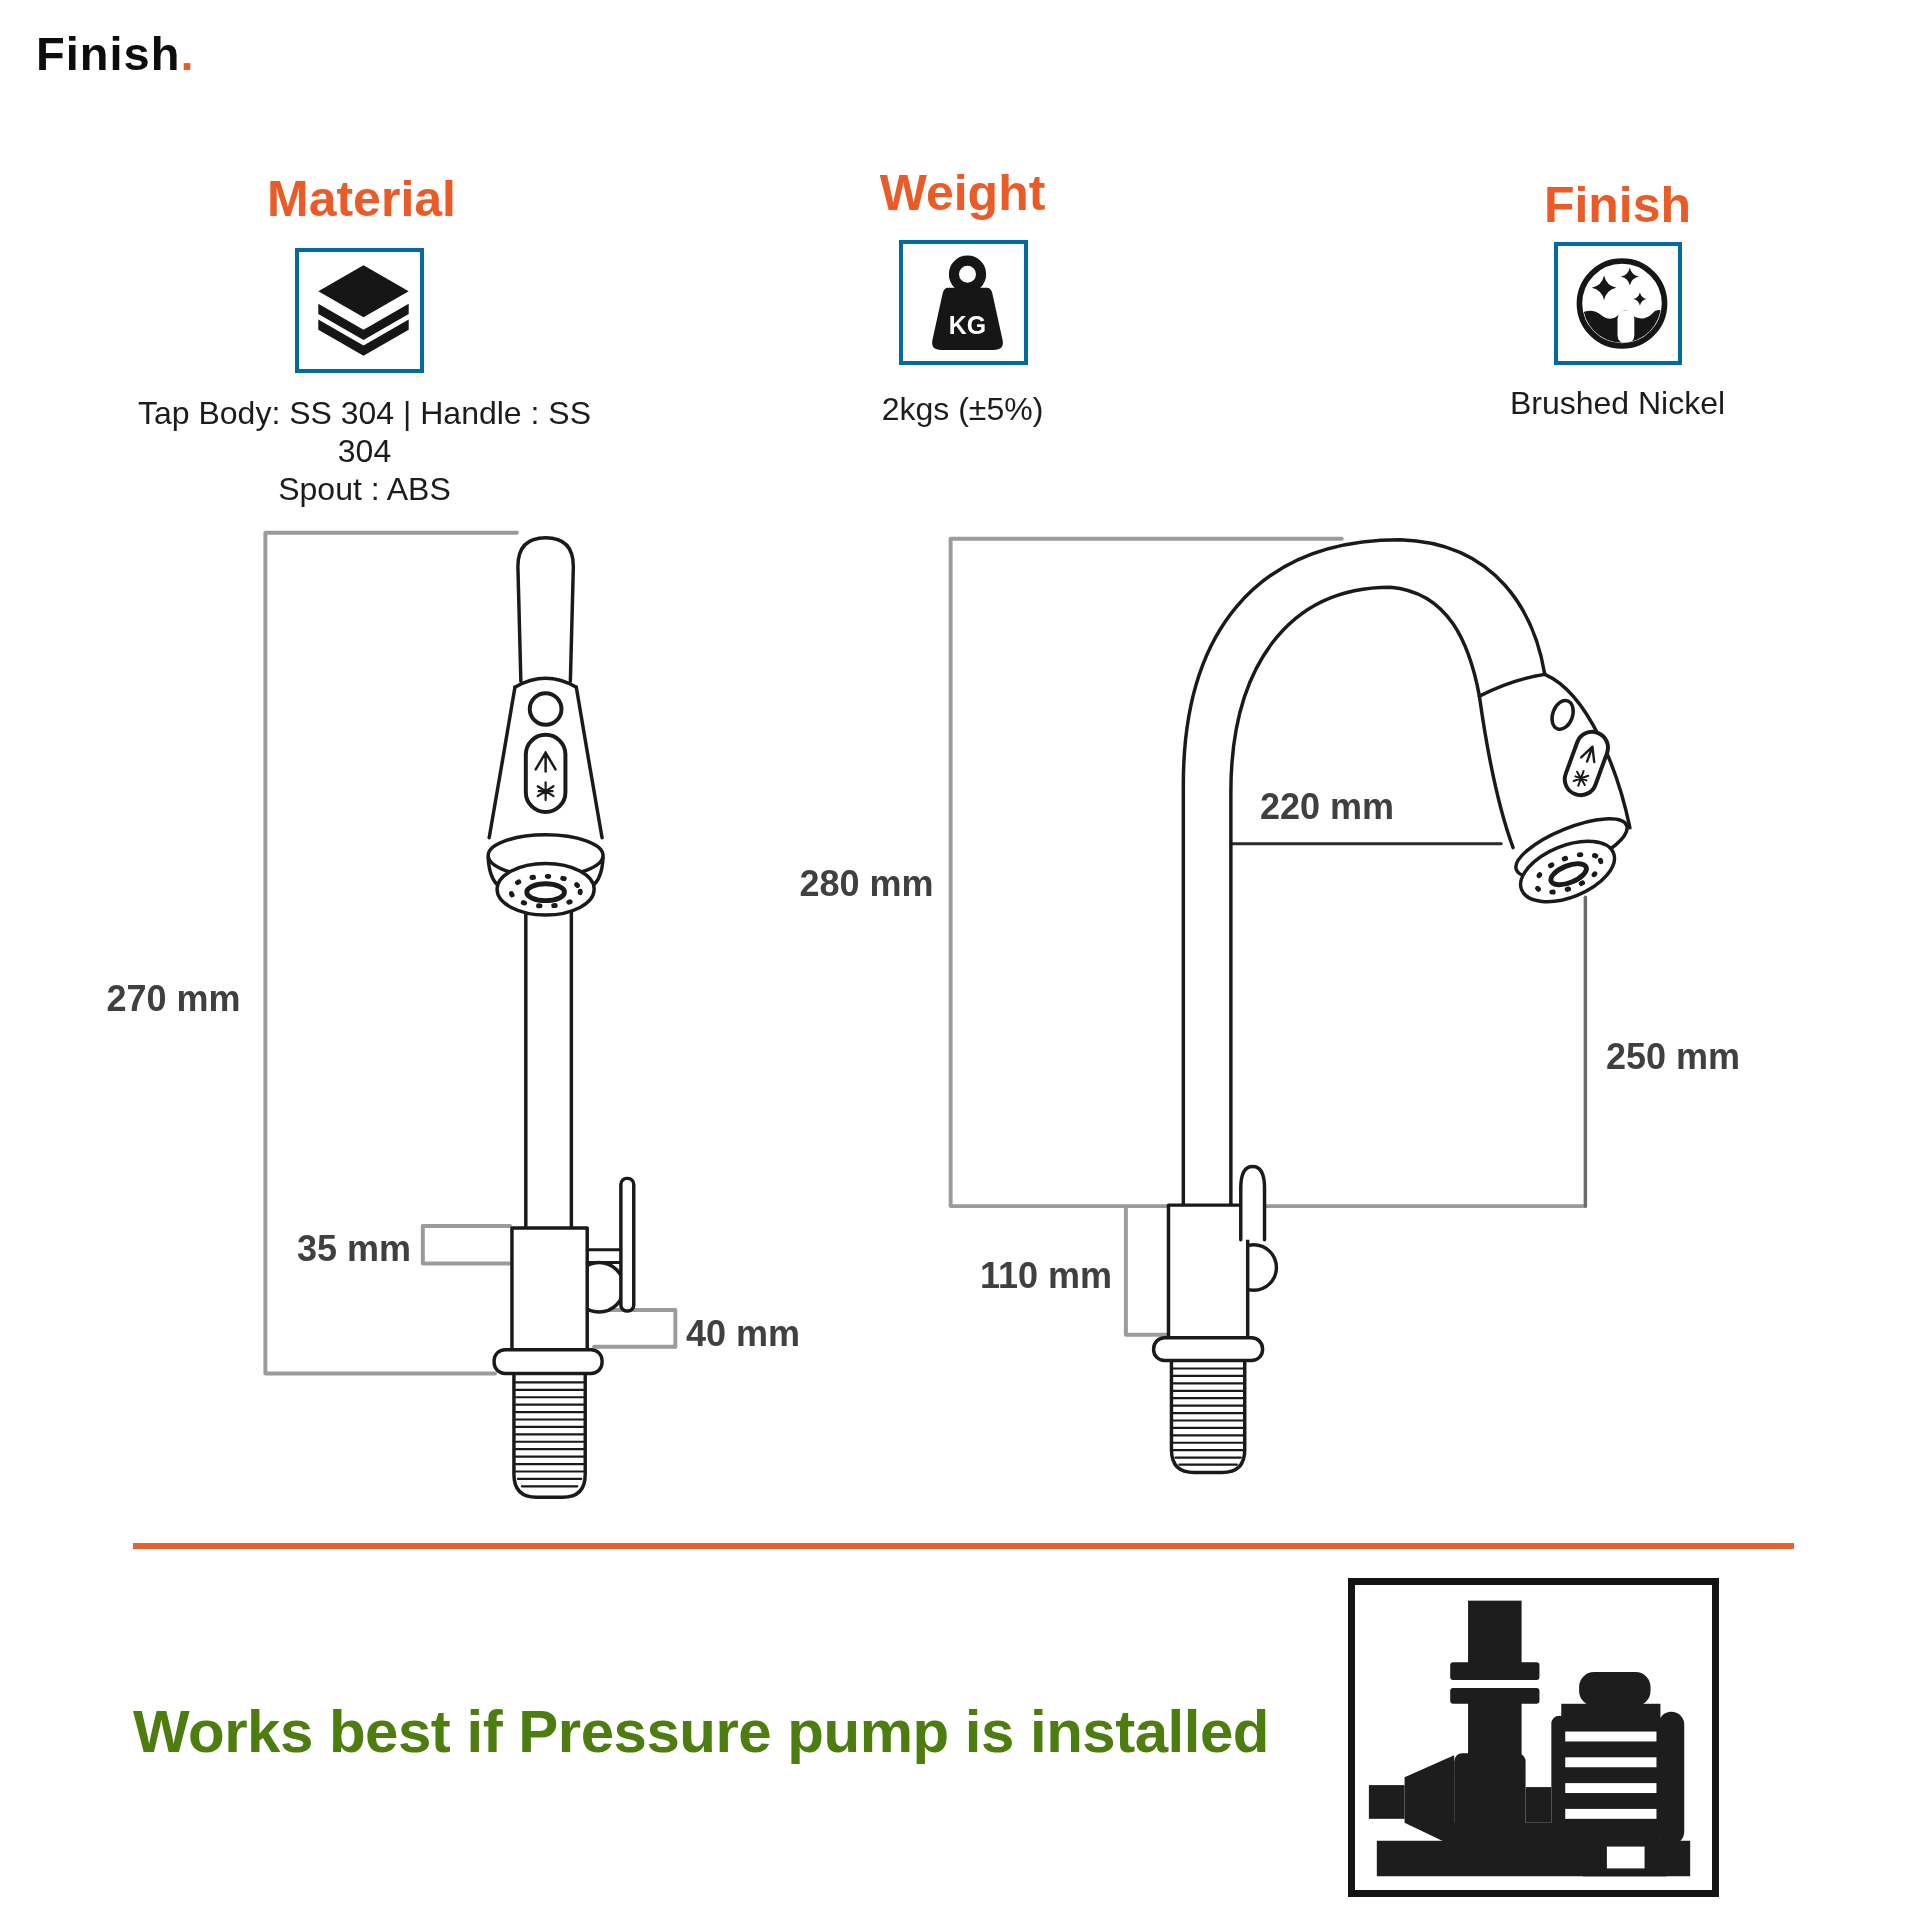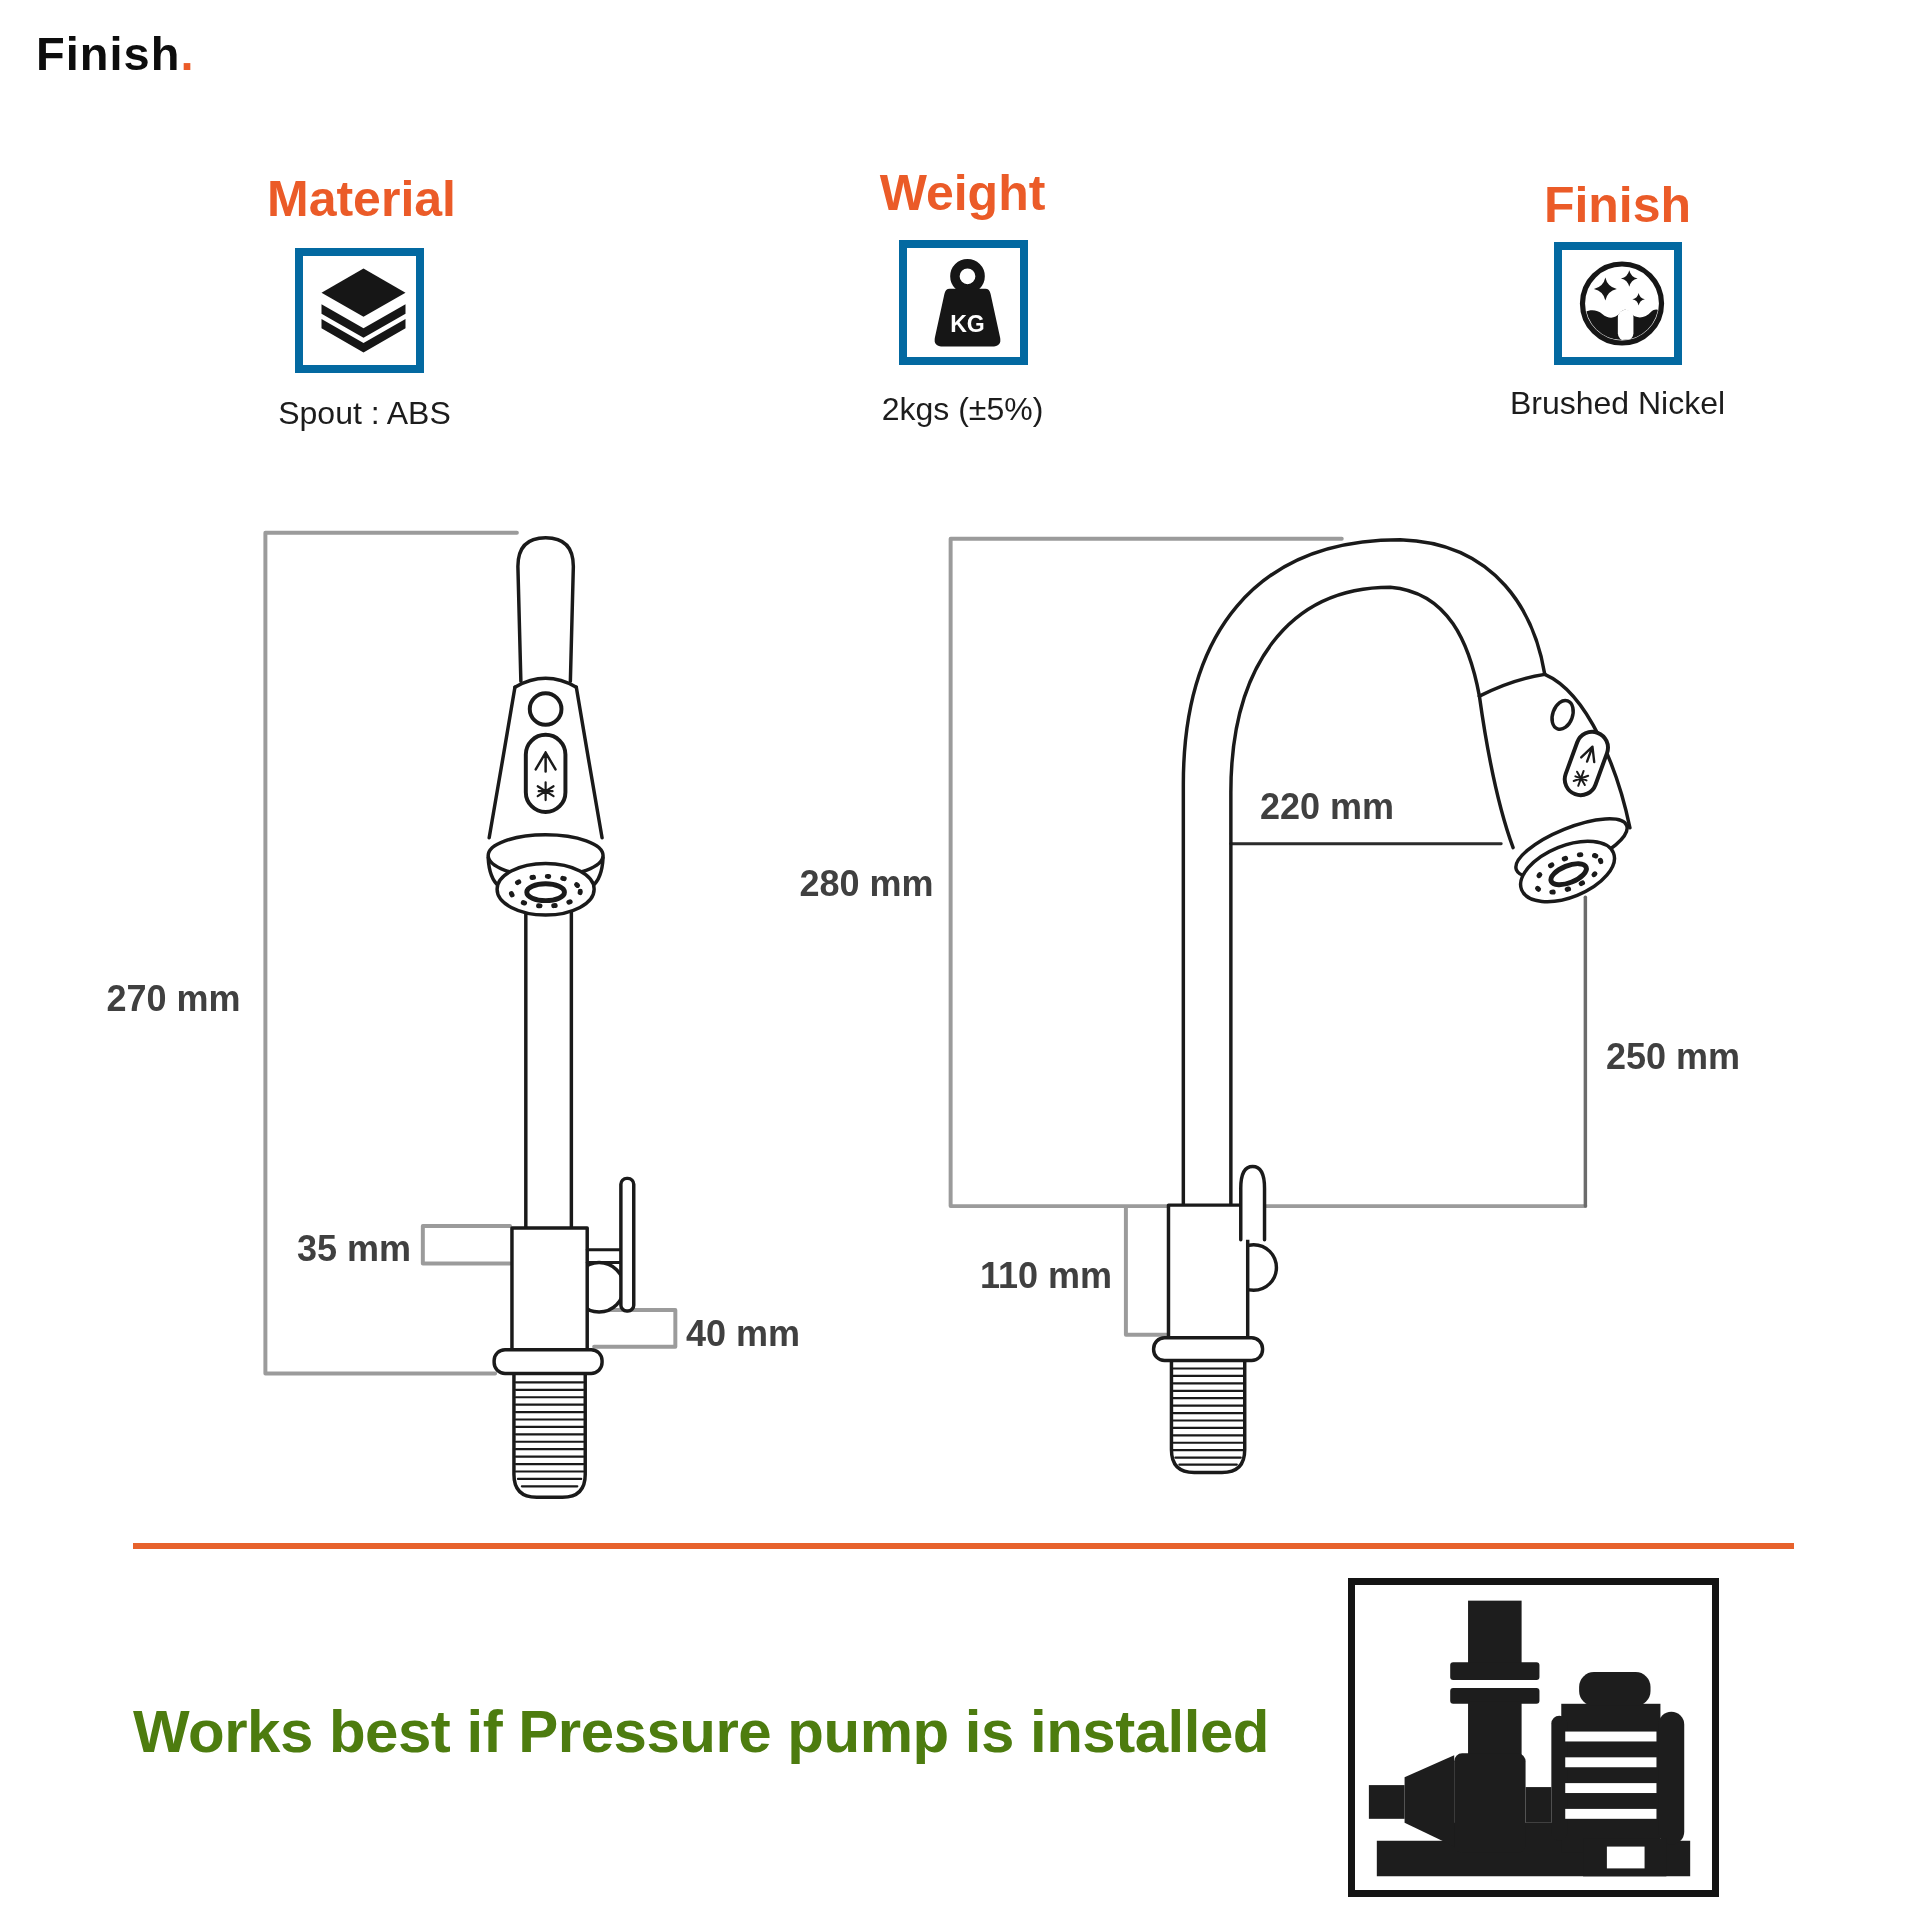--- a/index.html
+++ b/index.html
@@ -2,21 +2,21 @@
 <html><head>
 <meta charset="utf-8">
 <style>
   html,body{margin:0;padding:0;background:#ffffff;}
   body{width:1927px;height:1927px;position:relative;font-family:"Liberation Sans",sans-serif;color:#1a1a1a;}
   
   .logo{position:absolute;left:36px;top:26px;font-size:47px;font-weight:bold;letter-spacing:1px;color:#0d0d0d;}
   .logo .dot{color:#EB5B28;}
   
   .spec-title{position:absolute;width:317px;text-align:center;font-size:50px;font-weight:bold;color:#EB5B28;}
-  .icon-box{position:absolute;border:8px solid #0369a1;background:#fff;box-sizing:border-box;padding-left:8px;}
+  .icon-box{position:absolute;border:4px solid #0369a1;background:#fff;box-sizing:border-box;padding-left:8px;}
   .icon-box svg{display:block;width:100%;height:100%;}
   .spec-caption{position:absolute;text-align:center;font-size:32px;line-height:38px;color:#1c1c1c;}
   
   .dim{position:absolute;font-size:36px;font-weight:bold;color:#404040;white-space:nowrap;}
   .t-right{text-align:right;}
   .t-center{text-align:center;}
   
   .divider{position:absolute;left:133px;top:1543px;width:1661px;height:6px;background:#E7622C;}
   .footer-note{position:absolute;left:133px;top:1697px;font-size:60px;font-weight:bold;color:#4d7c0f;letter-spacing:-0.5px;white-space:nowrap;}
   .pump-box{position:absolute;left:1348px;top:1578px;width:371px;height:319px;border:7px solid #141414;box-sizing:border-box;background:#fff;}
@@ -60,20 +60,21 @@
       <path d="M10 62 C16 55 25 55 31 60 C37 65 43 65 48 59 C51 55 55 55 58 59 C63 65 72 65 78 58 C82 54 87 56 90 60 L90 95 L10 95 Z" fill="#161616"></path>
       <rect x="46" y="56" width="15" height="30" rx="7.5" fill="#ffffff"></rect>
     </g>
     <path d="M34 25 Q36 34 45 36 Q36 38 34 47 Q32 38 23 36 Q32 34 34 25 Z" fill="#161616"></path>
     <path d="M57 18 Q58.5 24.5 65 26 Q58.5 27.5 57 34 Q55.5 27.5 49 26 Q55.5 24.5 57 18 Z" fill="#161616"></path>
     <path d="M66 40 Q67 45 72 46 Q67 47 66 52 Q65 47 60 46 Q65 45 66 40 Z" fill="#161616"></path>
   </svg>
 </div>
 
 <div class="spec-caption" style="left:107px;top:394px;width:515px;">
+  <div>Tap Body: SS 304 | Handle : SS 304</div>
   <div>Spout : ABS</div>
 </div>
 <div class="spec-caption" style="left:804px;top:390px;width:317px;">2kgs (±5%)</div>
 <div class="spec-caption" style="left:1459px;top:384px;width:317px;">Brushed Nickel</div>
 
 <svg class="diagram-svg" width="1927" height="1927" viewBox="0 0 1946 1946">
 
   <g fill="none" stroke-linecap="round" stroke-linejoin="round">
 
     <path d="M522 538 H268 V1387 H500" stroke="#9B9B9B" stroke-width="4"></path>

